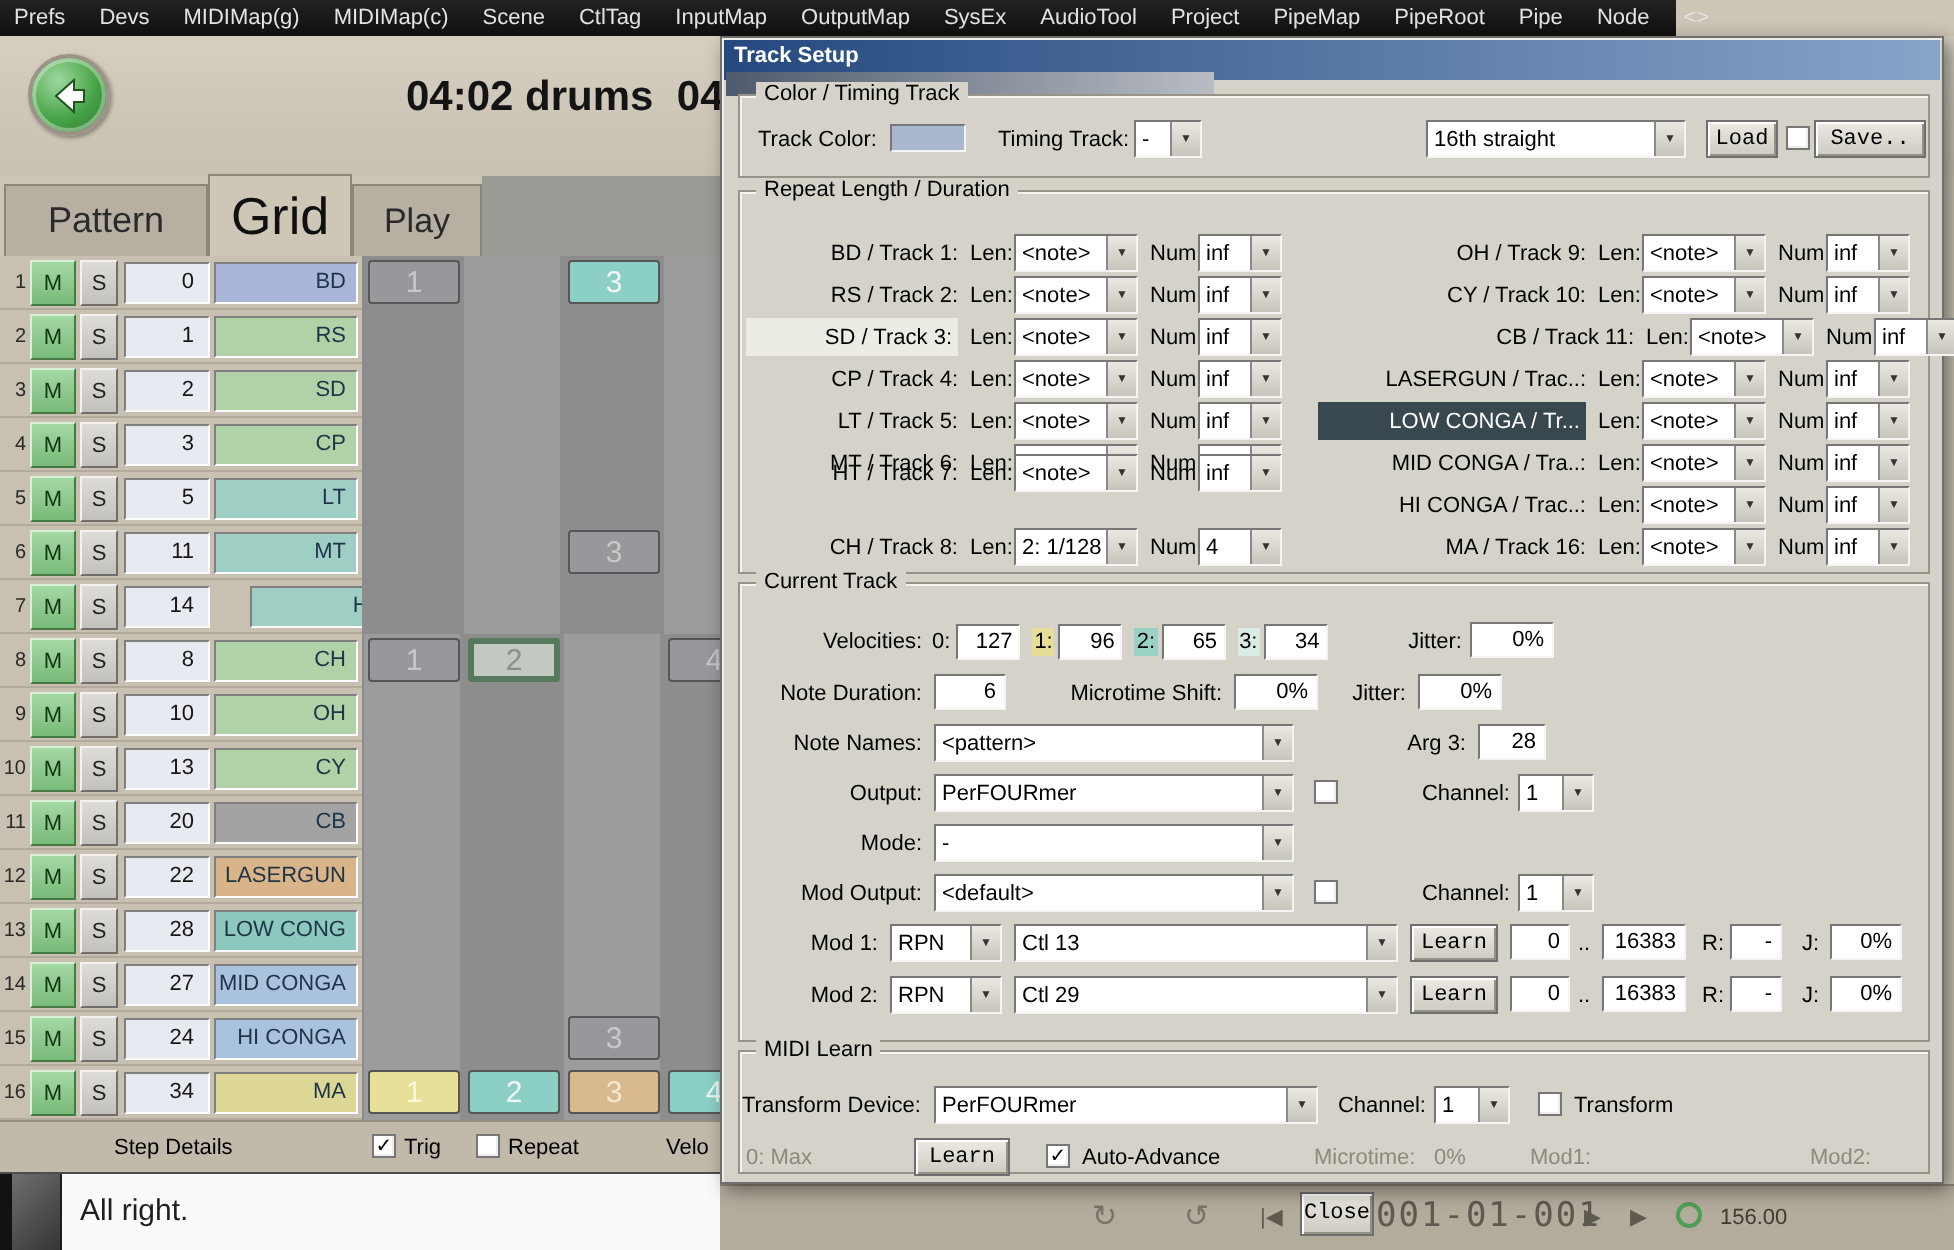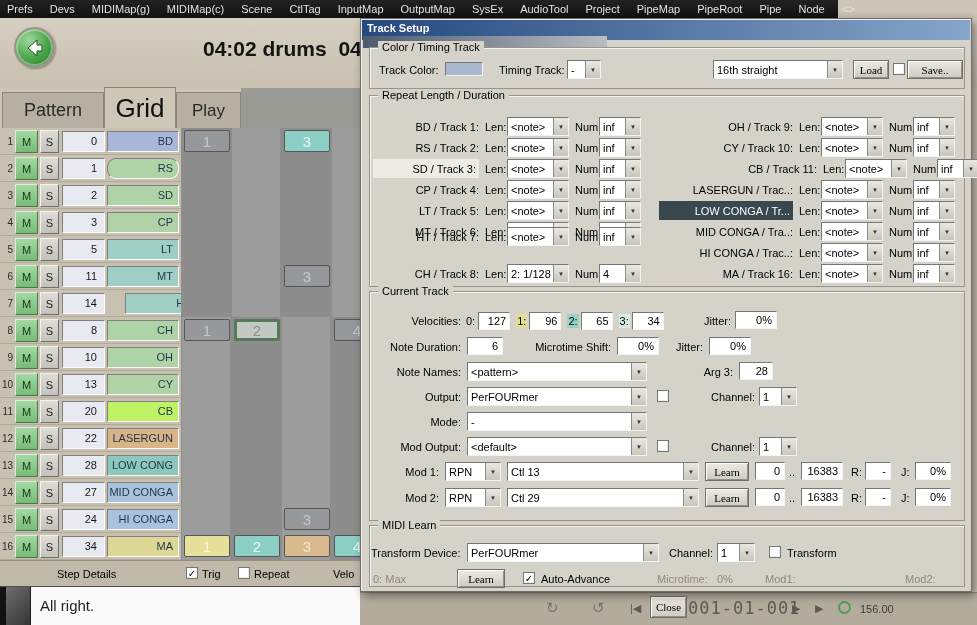--- a/index.html
+++ b/index.html
@@ -87,21 +87,21 @@
   .combo { position:absolute; height:19px; background:#fff; border:1px solid; border-color:#777 #f4f4f4 #f4f4f4 #777;
            display:flex; align-items:stretch; font-size:11px; }
   .cv { flex:1; padding:3px 3px 0; overflow:hidden; white-space:nowrap; }
   .arr { width:15px; background:linear-gradient(#eae8e1,#c8c5bc); border-left:1px solid #8a8a8a;
          font-size:6px; color:#333; display:flex; align-items:center; justify-content:center; }
 
   .field { position:absolute; height:18px; background:#fff; border:1px solid; border-color:#777 #f4f4f4 #f4f4f4 #777;
            font-size:11px; display:flex; align-items:center; justify-content:flex-end; padding:0 4px; }
   .btn { position:absolute; background:linear-gradient(#eceae3,#cdcac1); border:1px solid #6f6f6f;
          box-shadow:inset 1px 1px 0 #fff, inset -1px -1px 0 #939086; font-size:11px; color:#000;
-         display:flex; align-items:center; justify-content:center; font-family:Liberation Serif, serif; }
+         display:flex; align-items:center; justify-content:center; font-family:Liberation Mono, monospace; }
   .cb { position:absolute; width:12px; height:12px; background:#fff; border:1px solid #777;
         box-shadow:inset -1px -1px 0 #ededed; font-size:10px; line-height:11px; text-align:center; color:#000; }
   .swatch { position:absolute; width:38px; height:14px; border:1px solid; border-color:#777 #f4f4f4 #f4f4f4 #777; }
 
   
   .rr { position:absolute; left:8px; width:596px; height:19px; }
   .rr .lab { position:absolute; top:4px; font-size:11px; white-space:nowrap; text-align:right; overflow:hidden; }
   .rr.lc .lab { left:4px; width:106px; }
   .rr.rc .lab { left:290px; width:134px; }
   .slbl { position:absolute; top:4px; font-size:11px; }
@@ -160,21 +160,21 @@
       <button class="mbtn">M</button>
       <button class="sbtn">S</button>
       <span class="tval">0</span>
       <span class="tname" style="background: rgb(169, 182, 218);">BD</span>
     </div>
     <div class="trow">
       <span class="tnum">2</span>
       <button class="mbtn">M</button>
       <button class="sbtn">S</button>
       <span class="tval">1</span>
-      <span class="tname" style="background: rgb(175, 211, 167); border-radius: 9px;">RS</span>
+      <span class="tname" style="background: rgb(175, 211, 167);">RS</span>
     </div>
     <div class="trow">
       <span class="tnum">3</span>
       <button class="mbtn">M</button>
       <button class="sbtn">S</button>
       <span class="tval">2</span>
       <span class="tname" style="background: rgb(175, 211, 167);">SD</span>
     </div>
     <div class="trow">
       <span class="tnum">4</span>
@@ -223,21 +223,21 @@
       <button class="mbtn">M</button>
       <button class="sbtn">S</button>
       <span class="tval">13</span>
       <span class="tname" style="background: rgb(175, 211, 167);">CY</span>
     </div>
     <div class="trow">
       <span class="tnum">11</span>
       <button class="mbtn">M</button>
       <button class="sbtn">S</button>
       <span class="tval">20</span>
-      <span class="tname" style="background: #bef264;">CB</span>
+      <span class="tname" style="background: #a3a3a3;">CB</span>
     </div>
     <div class="trow">
       <span class="tnum">12</span>
       <button class="mbtn">M</button>
       <button class="sbtn">S</button>
       <span class="tval">22</span>
       <span class="tname" style="background: rgb(217, 180, 137);">LASERGUN</span>
     </div>
     <div class="trow">
       <span class="tnum">13</span>

